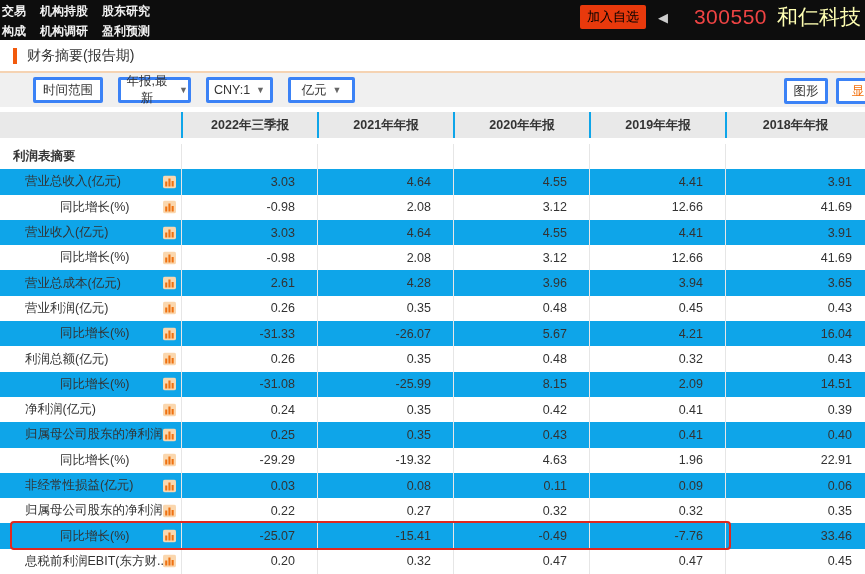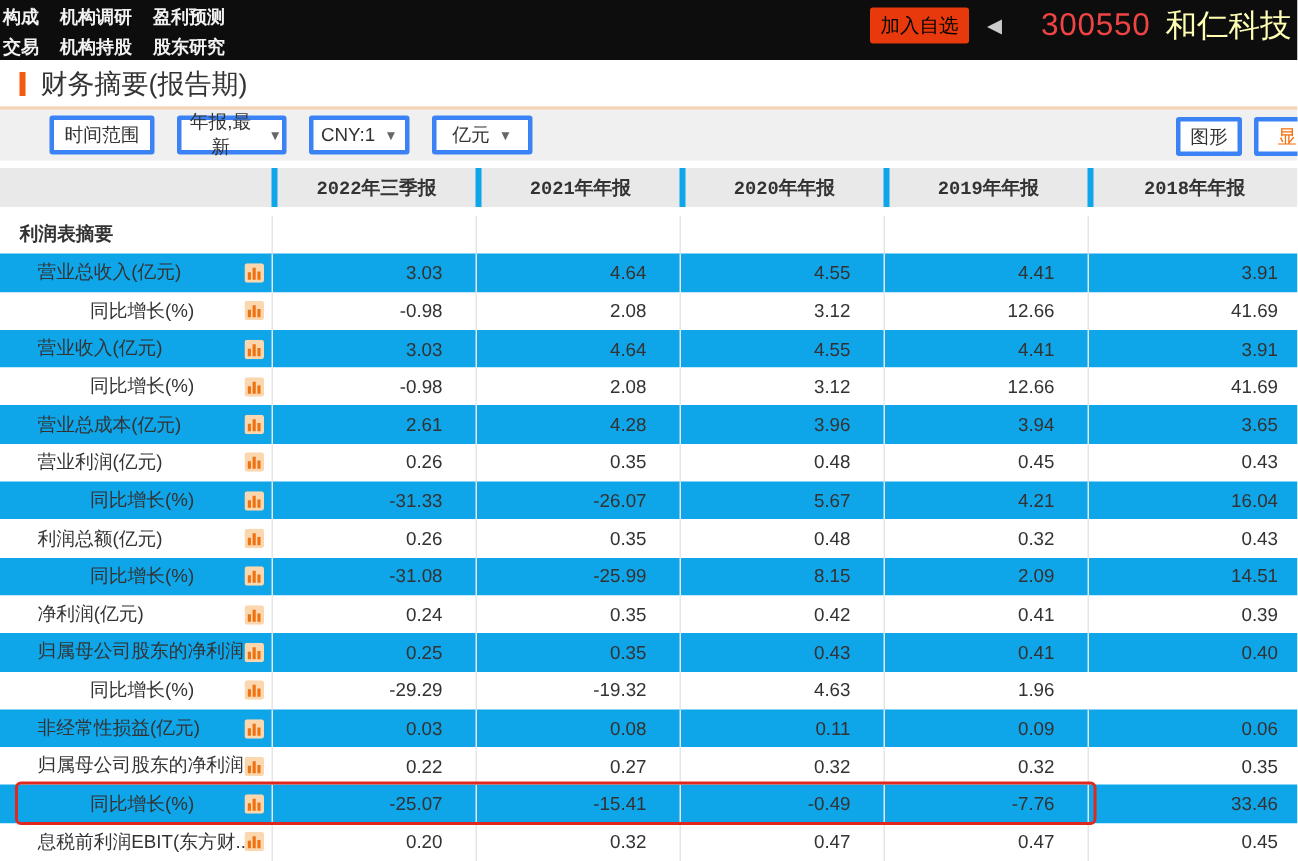--- a/index.html
+++ b/index.html
@@ -13,21 +13,21 @@
   .menu-item { color:#f2f2f2; font-size:12px; font-weight:bold; white-space:nowrap; cursor:pointer; }
   .stock-cluster { position:absolute; right:4px; top:0; height:34px; display:flex; align-items:center; gap:10px; }
   .add-watch { background:#e8390c; color:#000000; border:none; font-size:13px; padding:3px 7px; border-radius:2px; cursor:pointer; font-family:inherit; }
   .back-arrow { color:#cccccc; font-size:13px; margin-left:2px; cursor:pointer; }
   .stock-code { color:#ef4444; font-size:21px; margin-left:16px; letter-spacing:0.5px; }
   .stock-name { color:#ffffb3; font-size:21px; font-weight:500; }
 
   
   .title-row { height:31px; display:flex; align-items:center; padding-left:13px; background:#fff; }
   .title-marker { width:4px; height:16px; background:#f25a0d; margin-right:10px; }
-  .page-title { font-size:18px; font-weight:normal; color:#333; }
+  .page-title { font-size:14px; font-weight:normal; color:#333; }
 
   
   .filter-band { position:relative; height:36px; background:#f0f0f0; border-top:2px solid #f5d3b3; display:flex; align-items:center; padding-left:33px; }
   .filter-btn { height:26px; background:#fff; border:3px solid #3b82f6; border-radius:2px; color:#333; font-size:12.5px; font-family:inherit; display:flex; align-items:center; justify-content:center; cursor:pointer; margin-right:15px; }
   .w-time { width:70px; }
   .w-report { width:73px; }
   .w-cny { width:67px; }
   .w-unit { width:67px; }
   .caret { font-size:9px; color:#666; margin-left:6px; }
   .right-group { position:absolute; right:-15px; top:5px; display:flex; gap:8px; }
@@ -39,41 +39,41 @@
   .thead { margin-top:5px; height:26px; background:#e9e9e9; display:flex; font-weight:bold; }
   .tbody { margin-top:6px; }
   .trow { display:flex; height:25.3px; align-items:center; position:relative; background:#fff; }
   .trow.gray { background:#0ea5e9; }
   .cell-label { width:181px; height:100%; display:flex; align-items:center; padding-left:25px; padding-right:5px; position:relative; }
   .cell-label.indent { padding-left:60px; }
   .cell-label .lbl { white-space:nowrap; overflow:hidden; }
   .chart-icon { position:absolute; right:5px; top:50%; transform:translateY(-50%); width:13px; height:13px; cursor:pointer; line-height:0; }
   .cell-val { width:136px; height:100%; display:flex; align-items:center; justify-content:flex-end; padding-right:22px; border-left:1px solid #e6e6e6; }
   .cell-val.last { width:139px; padding-right:12px; }
-  .cell-head { width:136px; height:100%; display:flex; align-items:center; justify-content:center; border-left:4px solid #0ea5e9;font-family:Liberation Mono, monospace; }
+  .cell-head { width:136px; height:100%; display:flex; align-items:center; justify-content:center; border-left:2px solid #0ea5e9; }
   .cell-head.last { width:139px; }
   .cell-head-label { width:181px; height:100%; }
   .hl-box { position:absolute; left:10px; top:-2px; width:721px; height:29px; border:2px solid #e0281e; border-radius:4px; pointer-events:none; z-index:5; }
 </style>
 </head>
 <body>
 
 <div class="screen">
 
   <div class="topbar">
     <div class="menu-rows">
+      <div class="menu-row" id="menu-row1">
+          <span class="menu-item">交易</span>
+          <span class="menu-item">机构持股</span>
+          <span class="menu-item">股东研究</span>
+        </div>
       <div class="menu-row" id="menu-row2">
           <span class="menu-item">构成</span>
           <span class="menu-item">机构调研</span>
           <span class="menu-item">盈利预测</span>
-        </div>
-      <div class="menu-row" id="menu-row1">
-          <span class="menu-item">交易</span>
-          <span class="menu-item">机构持股</span>
-          <span class="menu-item">股东研究</span>
         </div>
     </div>
     <div class="stock-cluster">
       <button class="add-watch">加入自选</button>
       <span class="back-arrow">◀</span>
       <span class="stock-code">300550</span>
       <span class="stock-name">和仁科技</span>
     </div>
   </div>
 
@@ -311,20 +311,21 @@
                 <rect x="0" y="0" width="13" height="13" rx="2" fill="#fad7ae"></rect>
                 <rect x="2.2" y="6" width="2.1" height="5" fill="#ef7211"></rect>
                 <rect x="5.4" y="3" width="2.1" height="8" fill="#ef7211"></rect>
                 <rect x="8.6" y="5.5" width="2.1" height="5.5" fill="#ef7211"></rect>
               </svg></span>
           </div>
           <div class="cell-val">-29.29</div>
           <div class="cell-val">-19.32</div>
           <div class="cell-val">4.63</div>
           <div class="cell-val">1.96</div>
+          <div class="cell-val last">22.91</div>
         </div>
         <div class="trow gray">
           <div class="cell-label">
             <span class="lbl">非经常性损益(亿元)</span>
             <span class="chart-icon"><svg width="13" height="13" viewBox="0 0 13 13">
                 <rect x="0" y="0" width="13" height="13" rx="2" fill="#fad7ae"></rect>
                 <rect x="2.2" y="6" width="2.1" height="5" fill="#ef7211"></rect>
                 <rect x="5.4" y="3" width="2.1" height="8" fill="#ef7211"></rect>
                 <rect x="8.6" y="5.5" width="2.1" height="5.5" fill="#ef7211"></rect>
               </svg></span>

